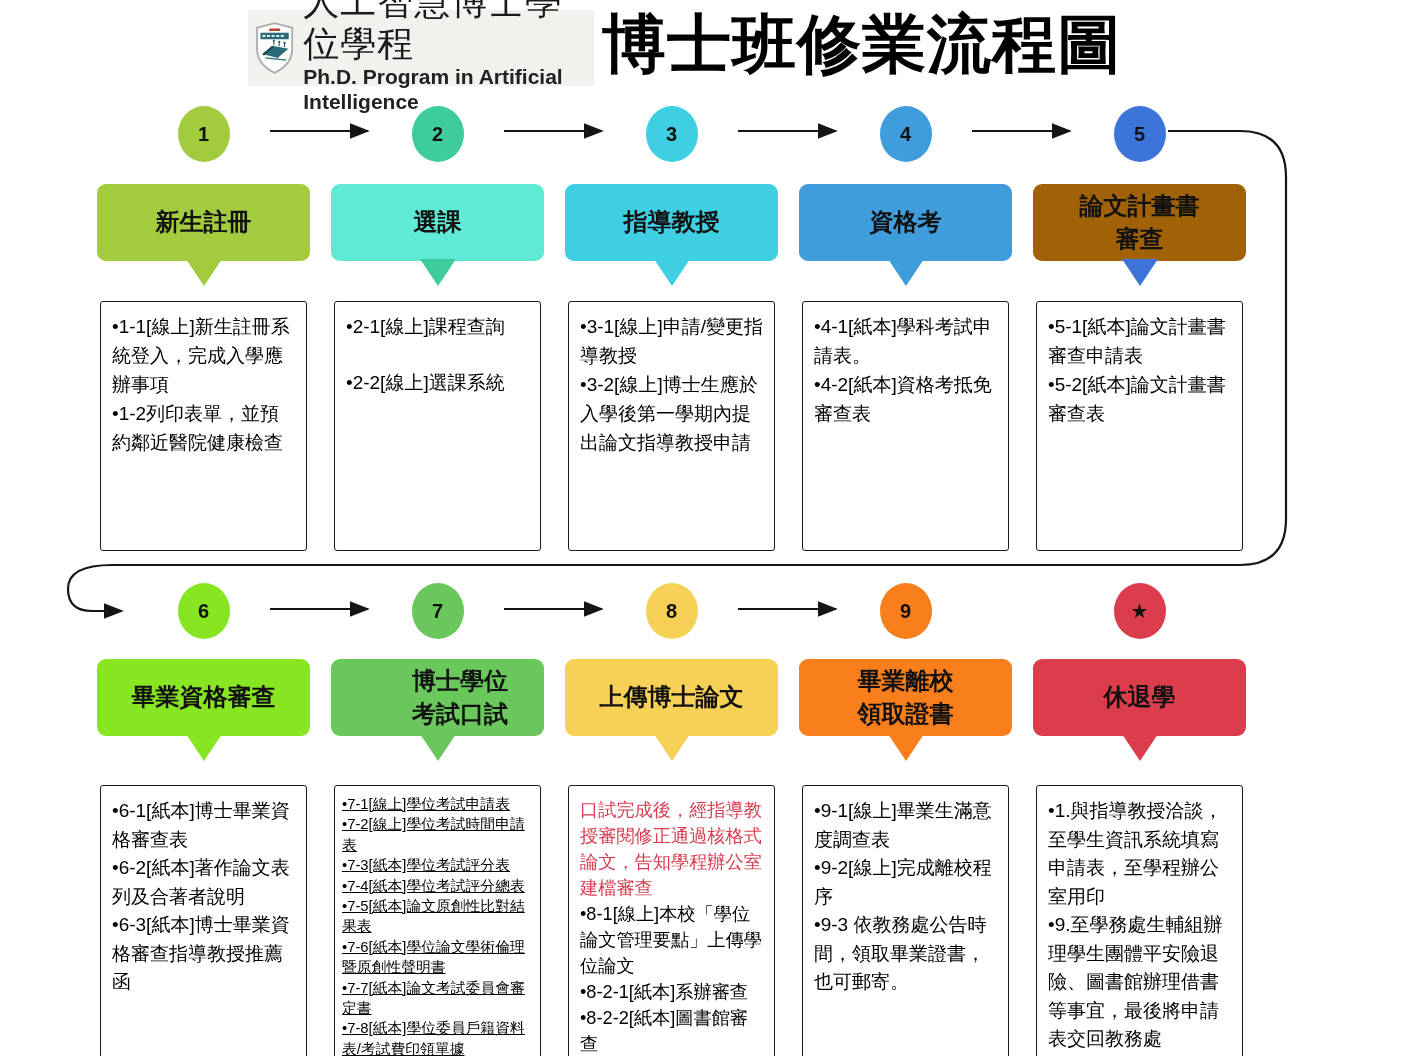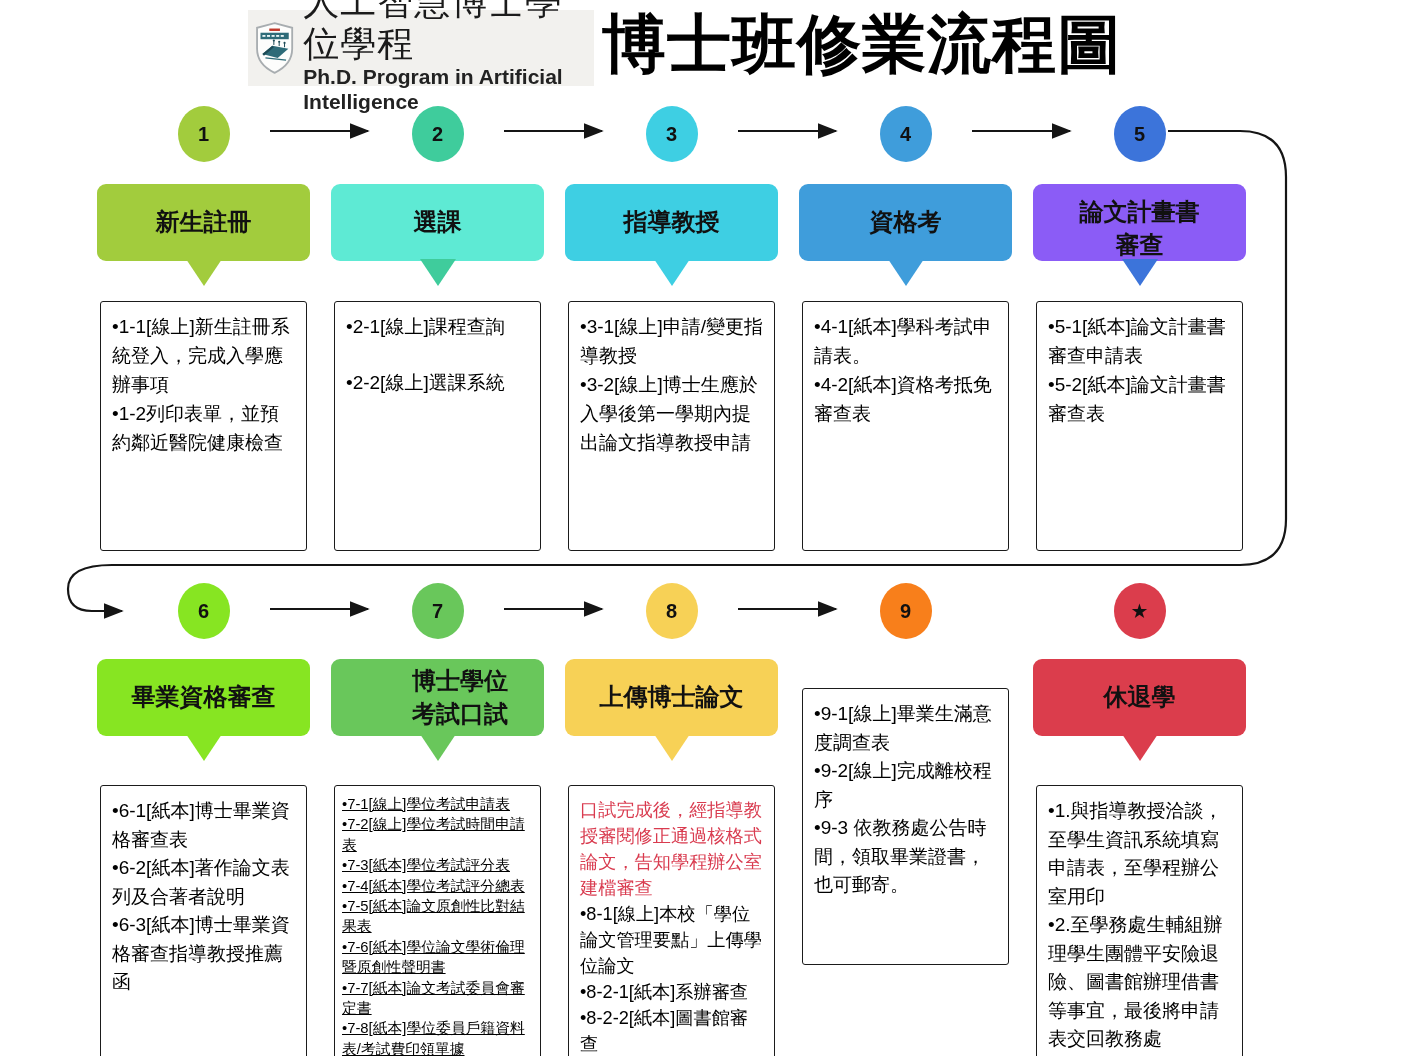--- a/index.html
+++ b/index.html
@@ -133,21 +133,21 @@
       <span class="tail" style="border-top-color: rgb(63, 157, 219);"></span>
     </div>
     <div class="detail">
       <div class="item">•4-1[紙本]學科考試申請表。</div>
       <div class="item">•4-2[紙本]資格考抵免審查表</div>
     </div>
   </div>
 
   <div class="col row1 c5">
     <div class="circle" style="background-color: rgb(60, 116, 218);">5</div>
-    <div class="bubble" style="background-color: #8b5cf6; align-items: flex-end;">
+    <div class="bubble" style="background-color: #a16207;">
       <span class="bubble-label">論文計畫書
 審查</span>
       <span class="tail" style="border-top-color: rgb(60, 116, 218);"></span>
     </div>
     <div class="detail">
       <div class="item">•5-1[紙本]論文計畫書審查申請表</div>
       <div class="item">•5-2[紙本]論文計畫書審查表</div>
     </div>
   </div>
 
@@ -192,32 +192,37 @@
     <div class="detail detail-mid">
       <div class="item" style="color: rgb(217, 59, 79);">口試完成後，經指導教授審閱修正通過核格式論文，告知學程辦公室建檔審查</div>
       <div class="item">•8-1[線上]本校「學位論文管理要點」上傳學位論文</div>
       <div class="item">•8-2-1[紙本]系辦審查</div>
       <div class="item">•8-2-2[紙本]圖書館審查</div>
     </div>
   </div>
 
   <div class="col row2 c4">
     <div class="circle" style="background-color: rgb(248, 127, 27);">9</div>
+    <div class="bubble" style="background-color: rgb(248, 127, 27);">
+      <span class="bubble-label">畢業離校
+領取證書</span>
+      <span class="tail" style="border-top-color: rgb(248, 127, 27);"></span>
+    </div>
     <div class="detail">
       <div class="item">•9-1[線上]畢業生滿意度調查表</div>
       <div class="item">•9-2[線上]完成離校程序</div>
       <div class="item">•9-3 依教務處公告時間，領取畢業證書，也可郵寄。</div>
     </div>
   </div>
 
   <div class="col row2 c5">
     <div class="circle" style="background-color: rgb(219, 61, 76);">★</div>
     <div class="bubble" style="background-color: rgb(219, 61, 76);">
       <span class="bubble-label">休退學</span>
       <span class="tail" style="border-top-color: rgb(219, 61, 76);"></span>
     </div>
     <div class="detail">
       <div class="item">•1.與指導教授洽談，至學生資訊系統填寫申請表，至學程辦公室用印</div>
-      <div class="item">•2.至學務處生輔組辦理學生團體平安險退險、圖書館辦理借書等事宜，最後將申請表交回教務處</div>
+      <div class="item">•9.至學務處生輔組辦理學生團體平安險退險、圖書館辦理借書等事宜，最後將申請表交回教務處</div>
     </div>
   </div>
 
 </div>
 
 </body></html>

